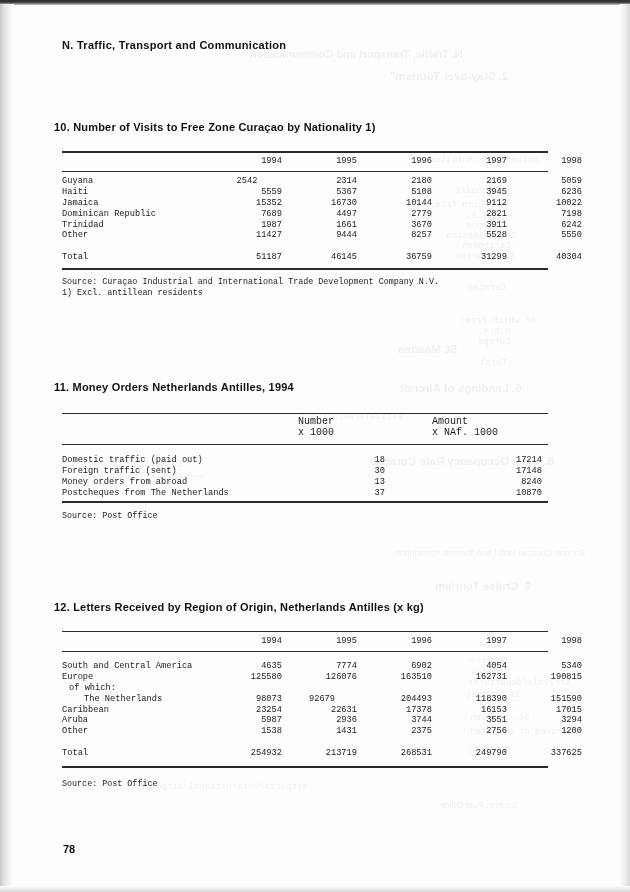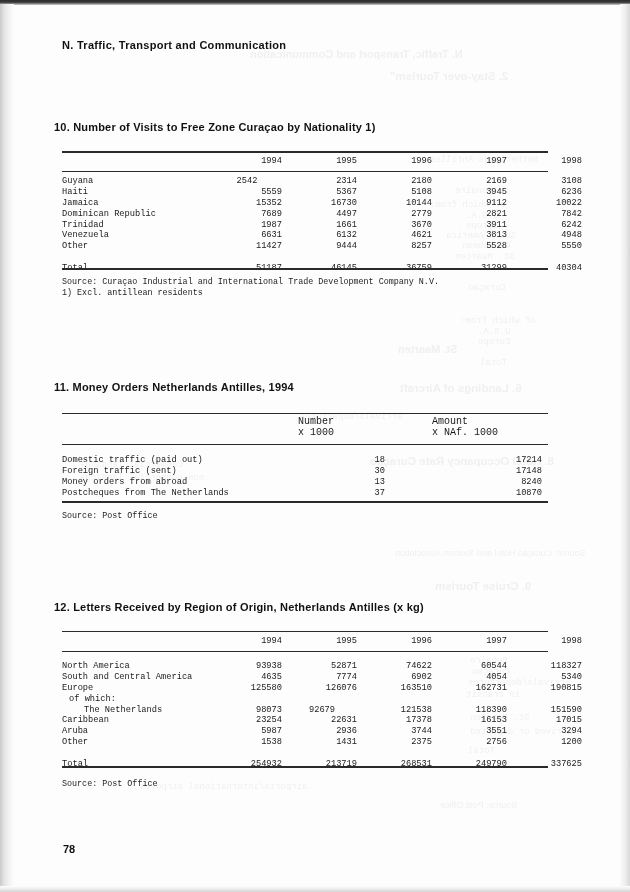--- a/index.html
+++ b/index.html
@@ -213,21 +213,21 @@
 
     <div class="rule thin" style="top:171px;"></div>
 
     <div class="tbl" style="top:176px;">
       <div class="row">
         <div class="lbl">Guyana</div>
         <div class="num" style="left:150px; width:70px;text-align:center;">2542</div>
         <div class="num" style="left:225px; width:70px;">2314</div>
         <div class="num" style="left:300px; width:70px;">2180</div>
         <div class="num" style="left:375px; width:70px;">2169</div>
-        <div class="num" style="left:450px; width:70px;">3108</div>
+        <div class="num" style="left:450px; width:70px;">5059</div>
       </div>
       <div class="row">
         <div class="lbl">Haiti</div>
         <div class="num" style="left:150px; width:70px;">5559</div>
         <div class="num" style="left:225px; width:70px;">5367</div>
         <div class="num" style="left:300px; width:70px;">5108</div>
         <div class="num" style="left:375px; width:70px;">3945</div>
         <div class="num" style="left:450px; width:70px;">6236</div>
       </div>
       <div class="row">
@@ -237,39 +237,31 @@
         <div class="num" style="left:300px; width:70px;">10144</div>
         <div class="num" style="left:375px; width:70px;">9112</div>
         <div class="num" style="left:450px; width:70px;">10022</div>
       </div>
       <div class="row">
         <div class="lbl">Dominican Republic</div>
         <div class="num" style="left:150px; width:70px;">7689</div>
         <div class="num" style="left:225px; width:70px;">4497</div>
         <div class="num" style="left:300px; width:70px;">2779</div>
         <div class="num" style="left:375px; width:70px;">2821</div>
-        <div class="num" style="left:450px; width:70px;">7842</div>
+        <div class="num" style="left:450px; width:70px;">7198</div>
       </div>
       <div class="row">
         <div class="lbl">Trinidad</div>
         <div class="num" style="left:150px; width:70px;">1987</div>
         <div class="num" style="left:225px; width:70px;">1661</div>
         <div class="num" style="left:300px; width:70px;">3670</div>
         <div class="num" style="left:375px; width:70px;">3911</div>
         <div class="num" style="left:450px; width:70px;">6242</div>
       </div>
       <div class="row">
-        <div class="lbl">Venezuela</div>
-        <div class="num" style="left:150px; width:70px;">6631</div>
-        <div class="num" style="left:225px; width:70px;">6132</div>
-        <div class="num" style="left:300px; width:70px;">4621</div>
-        <div class="num" style="left:375px; width:70px;">3813</div>
-        <div class="num" style="left:450px; width:70px;">4948</div>
-      </div>
-      <div class="row">
         <div class="lbl">Other</div>
         <div class="num" style="left:150px; width:70px;">11427</div>
         <div class="num" style="left:225px; width:70px;">9444</div>
         <div class="num" style="left:300px; width:70px;">8257</div>
         <div class="num" style="left:375px; width:70px;">5528</div>
         <div class="num" style="left:450px; width:70px;">5550</div>
       </div>
       <div class="row" style="height:11px;"></div>
       <div class="row">
         <div class="lbl">Total</div>
@@ -335,28 +327,20 @@
         <div class="num" style="left:300px; width:70px;">1996</div>
         <div class="num" style="left:375px; width:70px;">1997</div>
         <div class="num" style="left:450px; width:70px;">1998</div>
       </div>
     </div>
 
     <div class="rule thin" style="top:651px;"></div>
 
     <div class="tbl" style="top:661px;">
       <div class="row">
-        <div class="lbl">North America</div>
-        <div class="num" style="left:150px; width:70px;">93938</div>
-        <div class="num" style="left:225px; width:70px;">52871</div>
-        <div class="num" style="left:300px; width:70px;">74622</div>
-        <div class="num" style="left:375px; width:70px;">60544</div>
-        <div class="num" style="left:450px; width:70px;">118327</div>
-      </div>
-      <div class="row">
         <div class="lbl">South and Central America</div>
         <div class="num" style="left:150px; width:70px;">4635</div>
         <div class="num" style="left:225px; width:70px;">7774</div>
         <div class="num" style="left:300px; width:70px;">6902</div>
         <div class="num" style="left:375px; width:70px;">4054</div>
         <div class="num" style="left:450px; width:70px;">5340</div>
       </div>
       <div class="row">
         <div class="lbl">Europe</div>
         <div class="num" style="left:150px; width:70px;">125580</div>
@@ -365,21 +349,21 @@
         <div class="num" style="left:375px; width:70px;">162731</div>
         <div class="num" style="left:450px; width:70px;">190815</div>
       </div>
       <div class="row">
         <div class="lbl indent">of which:</div>
       </div>
       <div class="row">
         <div class="lbl indent2">The Netherlands</div>
         <div class="num" style="left:150px; width:70px;">98073</div>
         <div class="num" style="left:225px; width:70px;text-align:center;">92679</div>
-        <div class="num" style="left:300px; width:70px;">121538</div>
+        <div class="num" style="left:300px; width:70px;">204493</div>
         <div class="num" style="left:375px; width:70px;">118390</div>
         <div class="num" style="left:450px; width:70px;">151590</div>
       </div>
       <div class="row">
         <div class="lbl">Caribbean</div>
         <div class="num" style="left:150px; width:70px;">23254</div>
         <div class="num" style="left:225px; width:70px;">22631</div>
         <div class="num" style="left:300px; width:70px;">17378</div>
         <div class="num" style="left:375px; width:70px;">16153</div>
         <div class="num" style="left:450px; width:70px;">17015</div>

